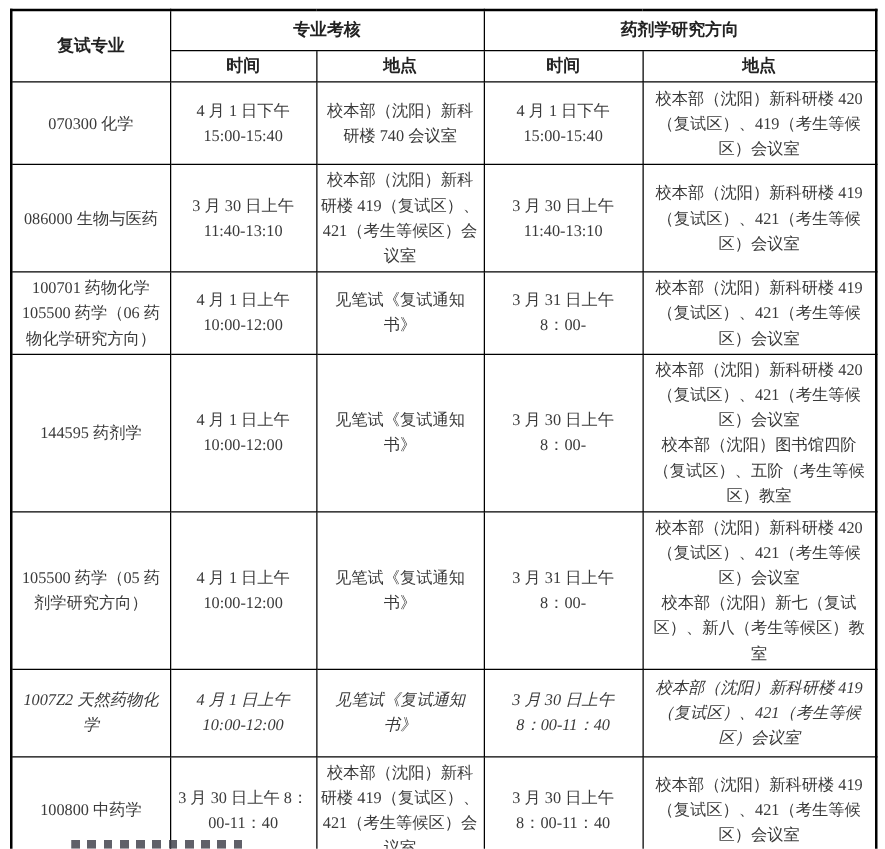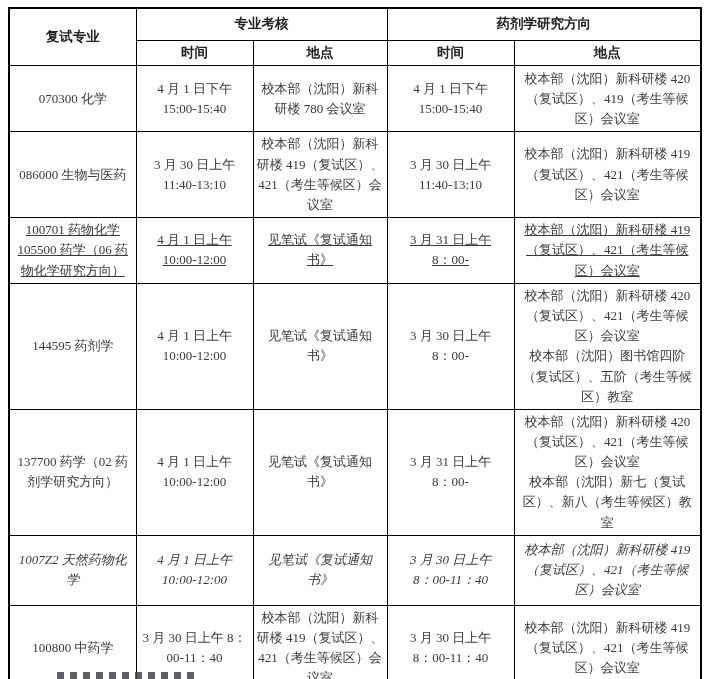--- a/index.html
+++ b/index.html
@@ -39,21 +39,21 @@
   }
   table.schedule th {
     font-weight: bold;
     color: #222222;
     font-size: 13.5px;
   }
   thead tr.group-row { height: 32px; }
   thead tr.sub-row { height: 24px; }
   tbody tr.r1 { height: 66px; }
   tbody tr.r2 { height: 80px; }
-  tbody tr.r3 { height: 66px; text-decoration: underline; }
+  tbody tr.r3 { height: 66px; }
   tbody tr.r4 { height: 122px; }
   tbody tr.r5 { height: 122px; }
   tbody tr.r6 { height: 70px; font-style: italic; }
   tbody tr.r7 { height: 76px; }
   td.major-cell, td.time-cell {
     white-space: pre-line;
   }
   td.place-cell div {
     margin: 0;
   }
@@ -94,21 +94,21 @@
         <th>地点</th>
         <th>时间</th>
         <th>地点</th>
       </tr>
     </thead>
     <tbody>
       <tr class="r1">
         <td class="major-cell">070300 化学</td>
         <td class="time-cell">4 月 1 日下午
 15:00-15:40</td>
-        <td class="place-cell">校本部（沈阳）新科研楼 780 会议室</td>
+        <td class="place-cell">校本部（沈阳）新科研楼 740 会议室</td>
         <td class="time-cell">4 月 1 日下午
 15:00-15:40</td>
         <td class="place-cell">
           <div>校本部（沈阳）新科研楼 420（复试区）、419（考生等候区）会议室</div>
           <div></div>
         </td>
       </tr>
       <tr class="r2">
         <td class="major-cell">086000 生物与医药</td>
         <td class="time-cell">3 月 30 日上午
@@ -140,21 +140,21 @@
 10:00-12:00</td>
         <td class="place-cell">见笔试《复试通知书》</td>
         <td class="time-cell">3 月 30 日上午
 8：00-</td>
         <td class="place-cell">
           <div>校本部（沈阳）新科研楼 420（复试区）、421（考生等候区）会议室</div>
           <div>校本部（沈阳）图书馆四阶（复试区）、五阶（考生等候区）教室</div>
         </td>
       </tr>
       <tr class="r5">
-        <td class="major-cell">137700 药学（02 药剂学研究方向）</td>
+        <td class="major-cell">105500 药学（05 药剂学研究方向）</td>
         <td class="time-cell">4 月 1 日上午
 10:00-12:00</td>
         <td class="place-cell">见笔试《复试通知书》</td>
         <td class="time-cell">3 月 31 日上午
 8：00-</td>
         <td class="place-cell">
           <div>校本部（沈阳）新科研楼 420（复试区）、421（考生等候区）会议室</div>
           <div>校本部（沈阳）新七（复试区）、新八（考生等候区）教室</div>
         </td>
       </tr>

